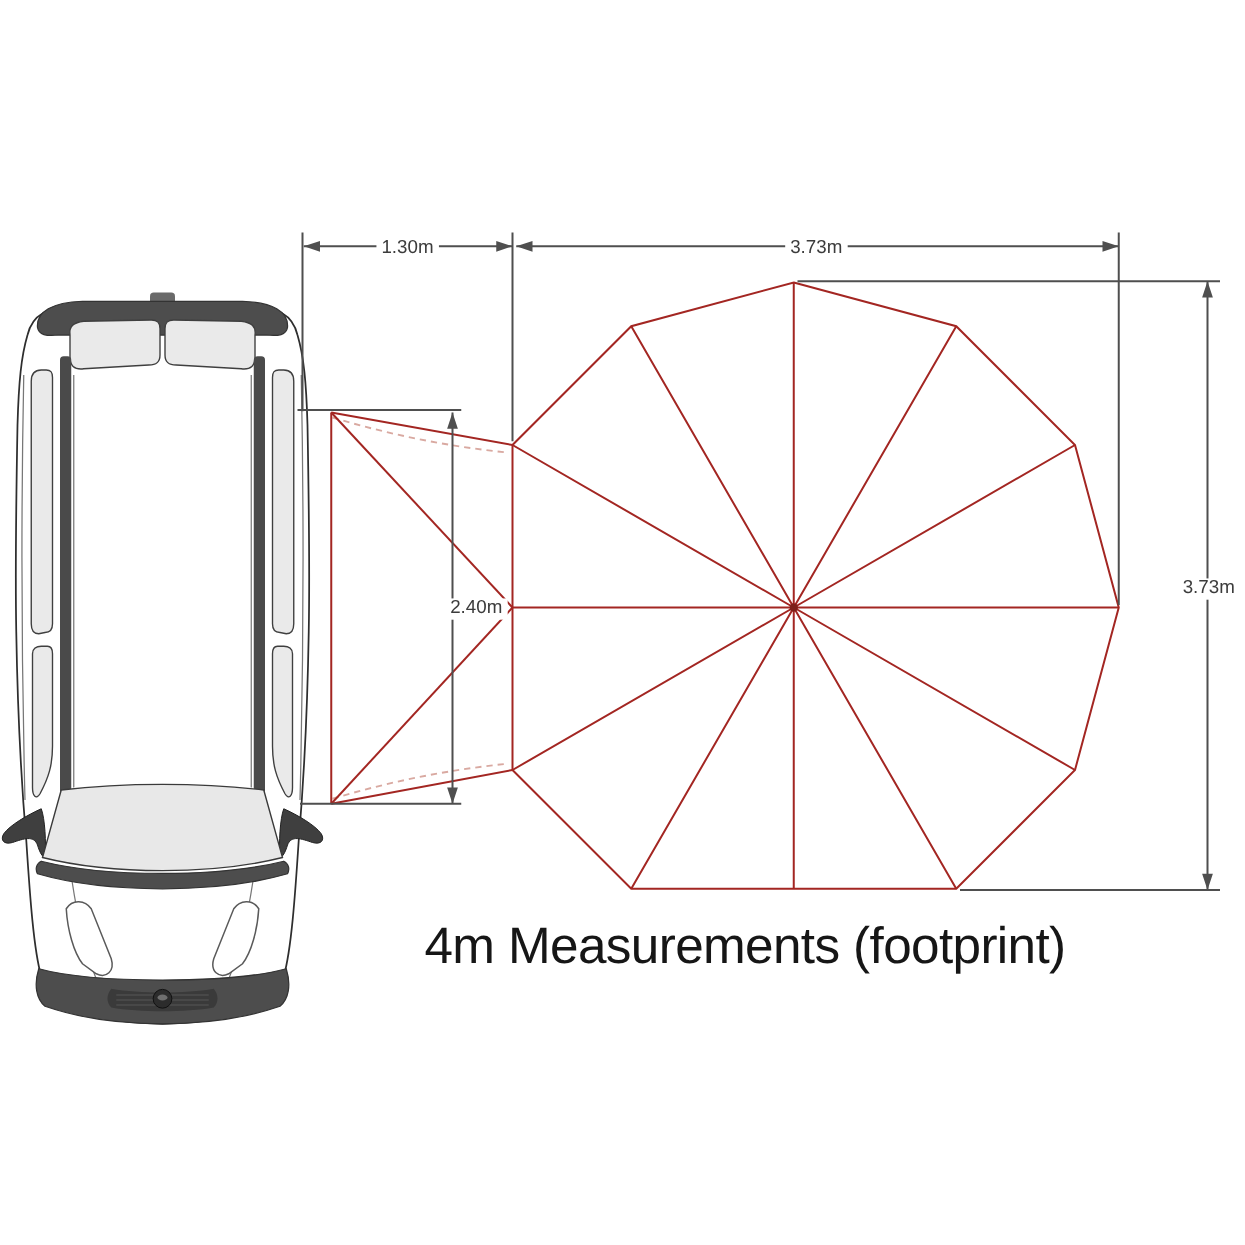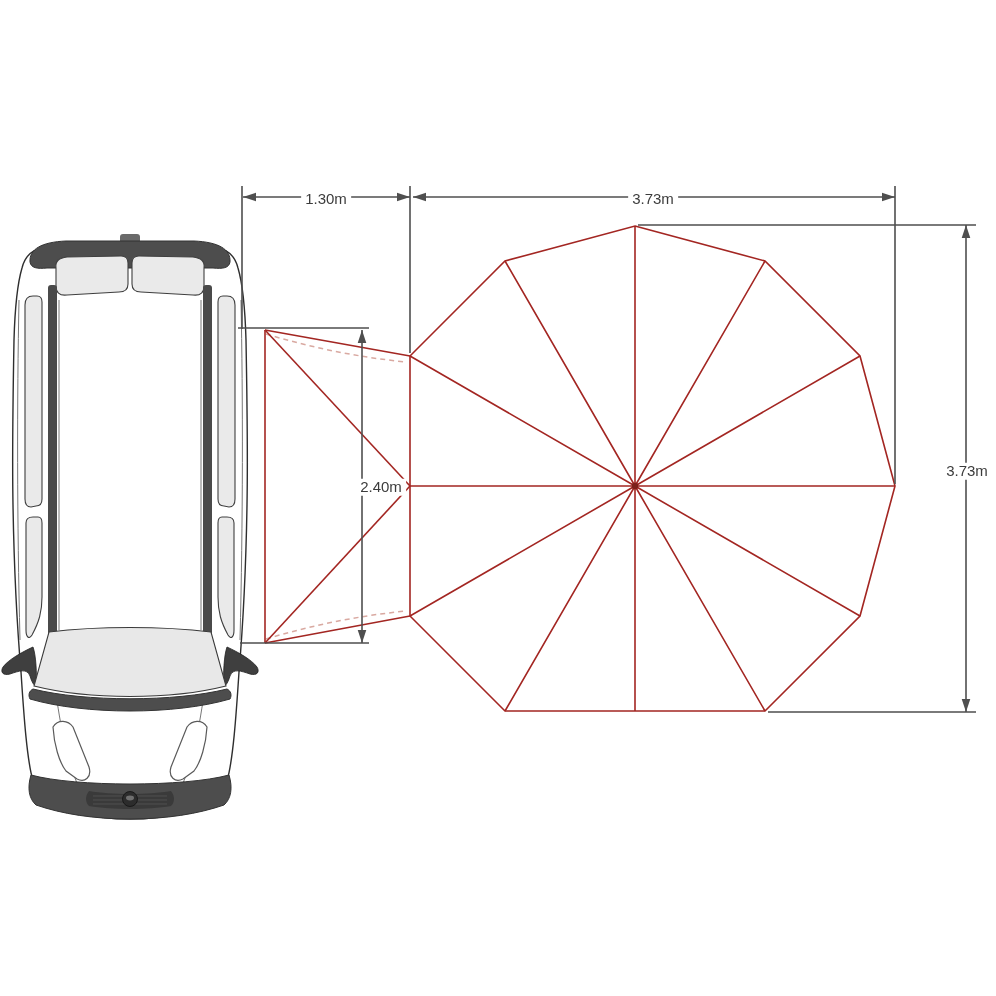--- a/index.html
+++ b/index.html
@@ -114,13 +114,14 @@
            M362,330 L357.7,343 L366.3,343 Z
            M362,643 L357.7,630 L366.3,630 Z"></path>
     </g>
   </svg>
 
   <div class="dim-label" style="left:326px;top:199px;">1.30m</div>
   <div class="dim-label" style="left:653px;top:199px;">3.73m</div>
   <div class="dim-label" style="left:967px;top:471px;">3.73m</div>
   <div class="dim-label" style="left:381px;top:487px;">2.40m</div>
 
+  <div class="diagram-title" style="left:596px;top:757px;">4m Measurements (footprint)</div>
 </div>
 
 </body></html>

